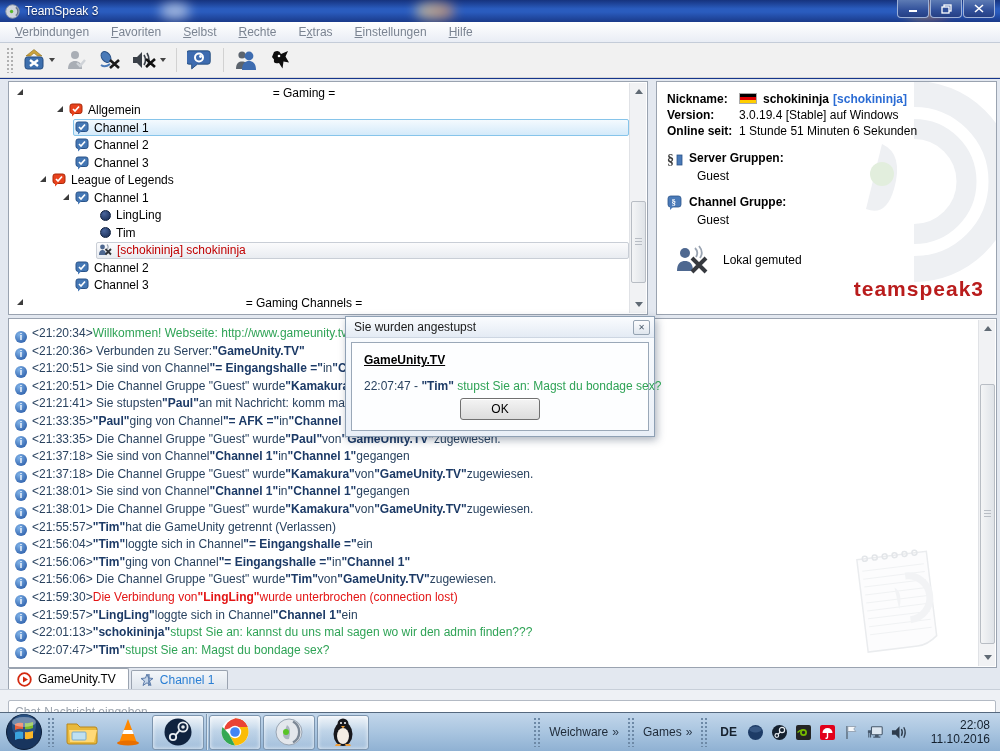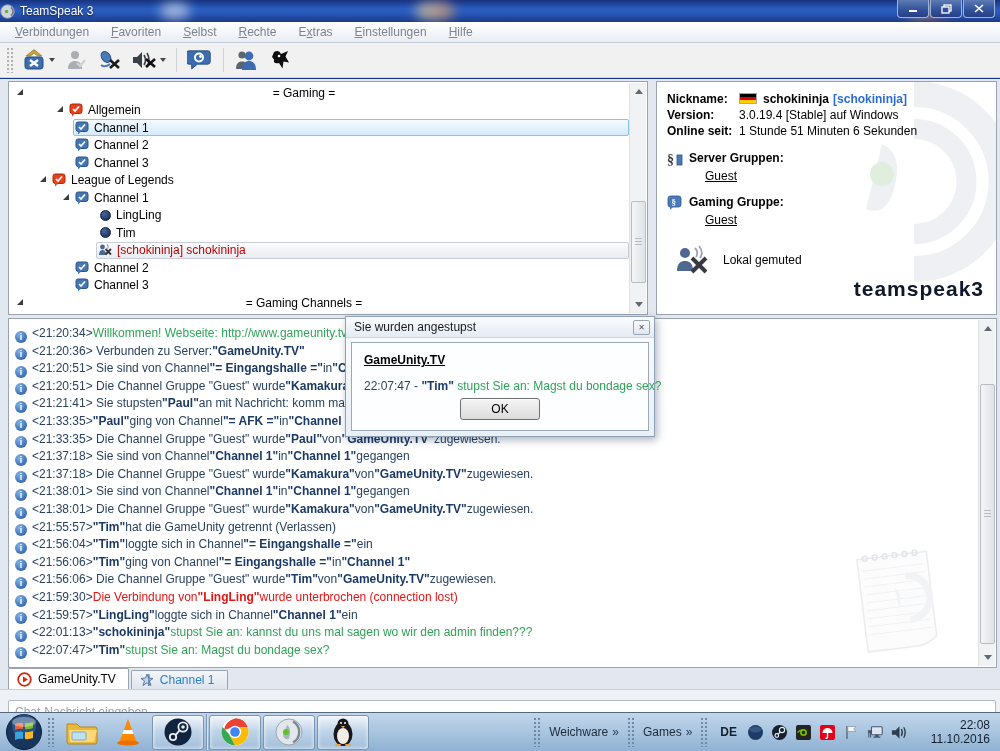--- a/index.html
+++ b/index.html
@@ -3,21 +3,21 @@
 <meta charset="utf-8">
 <style>
   html,body{margin:0;padding:0;background:#222;}
   *{box-sizing:border-box;}
   .screen{position:relative;width:1000px;height:751px;overflow:hidden;background:#16368c;
           font-family:"Liberation Sans",sans-serif;font-size:12px;color:#000;}
 
   
   .titlebar{position:absolute;left:0;top:0;right:0;height:22px;
     background:linear-gradient(180deg,#16337e 0%,#2a5cbe 40%,#2a5cbe 55%,#1a3a8a 100%);
-    display:flex;align-items:center;color:#fff;overflow:hidden;text-align:center;}
+    display:flex;align-items:center;padding-left:5px;color:#fff;overflow:hidden;text-align:center;}
   .glassblob{position:absolute;border-radius:50%;filter:blur(6px);opacity:.75;}
   .ts-win-icon{width:15px;height:15px;margin-right:5px;flex:0 0 auto;z-index:2;}
   .titlebar-text{z-index:2;text-shadow:0 1px 2px #05123a;}
   .win-controls{position:absolute;right:5px;top:0;display:flex;z-index:3;}
   .win-btn{width:32px;height:18px;margin-left:1px;border:1px solid #9fb2d8;border-top:none;
     border-radius:0 0 4px 4px;background:linear-gradient(#5d7bb4,#31509a 60%,#253f84);
     display:flex;align-items:center;justify-content:center;}
   .win-btn svg{display:block;}
 
   
@@ -77,25 +77,25 @@
   
   .info-inner{position:relative;padding:10px 0 0 10px;height:100%;}
   .info-row{display:flex;margin-bottom:1px;line-height:15px;}
   .info-label{font-weight:bold;width:72px;flex:0 0 auto;}
   .flag-de{width:18px;height:11px;margin:1px 6px 0 0;flex:0 0 auto;border:1px solid #aaa;
     background:linear-gradient(#000 0 33%,#dd0000 33% 66%,#ffce00 66% 100%);}
   .nick-bold{font-weight:bold;}
   .nick-link{color:#2b6cd4;margin-left:4px;font-weight:bold;}
   .group-block{margin-top:12px;display:flex;align-items:flex-start;}
   .group-title{font-weight:bold;margin-left:6px;}
-  .group-value{margin-left:38px;margin-top:2px;text-decoration:underline;}
+  .group-value{margin-left:30px;margin-top:2px;}
   .muted-block{margin-top:18px;display:flex;align-items:center;margin-left:8px;}
   .muted-label{margin-left:14px;}
   .ts-watermark{position:absolute;right:-18px;top:-8px;opacity:1;pointer-events:none;}
-  .ts-wm-text{position:absolute;right:12px;top:195px;font-size:21px;font-weight:bold;color:#0f172a;
+  .ts-wm-text{position:absolute;right:12px;top:195px;font-size:21px;font-weight:bold;color:#b91c1c;
     letter-spacing:1px;pointer-events:none;}
 
   
   .chat-lines{position:absolute;left:6px;top:6px;right:22px;}
   .chat-line{display:flex;align-items:flex-end;line-height:17.6px;white-space:nowrap;overflow:hidden;}
   .iinfo{width:12px;height:12px;border-radius:50%;flex:0 0 auto;margin:2.5px 5px 0 0;
     background:radial-gradient(circle at 35% 30%,#7fb2e8,#1d4f9e);color:#fff;text-align:center;}
   .iinfo::after{content:"i";font-size:9px;font-weight:bold;line-height:12px;display:block;}
   .sg-n{color:#29425f;} .sg-b{color:#1c3a66;font-weight:bold;} .sg-g{color:#2fa356;}
   .sg-r{color:#e31515;} .sg-rb{color:#e31515;font-weight:bold;}
@@ -425,21 +425,21 @@
         </svg>
         <span class="group-title">Server Gruppen:</span>
       </div>
       <div class="group-value">Guest</div>
       <div class="group-block">
         <svg width="16" height="16" viewBox="0 0 16 16">
           <rect x="1" y="1" width="13" height="11" rx="2.5" fill="#4a7ab8" stroke="#2c5489" stroke-width=".8"></rect>
           <path d="M3 11 l0 4 l4 -4 z" fill="#4a7ab8"></path>
           <text x="4.5" y="10" font-size="9" font-weight="bold" fill="#fff" font-family="Liberation Serif,serif">§</text>
         </svg>
-        <span class="group-title">Gaming Gruppe:</span>
+        <span class="group-title">Channel Gruppe:</span>
       </div>
       <div class="group-value">Guest</div>
       <div class="muted-block">
         <svg width="34" height="30" viewBox="0 0 34 30">
           <circle cx="10" cy="8" r="5" fill="#4e6890"></circle>
           <path d="M2 26 c0-8 4-10 8-10 s8 2 8 10 z" fill="#4e6890"></path>
           <path d="M20 3 q4 4 1 9 M24 1 q5 6 1 12" fill="none" stroke="#9aa4b2" stroke-width="1.8"></path>
           <path d="M17 13 L31 27 M31 13 L17 27" stroke="#36393f" stroke-width="4"></path>
         </svg>
         <span class="muted-label">Lokal gemuted</span>

